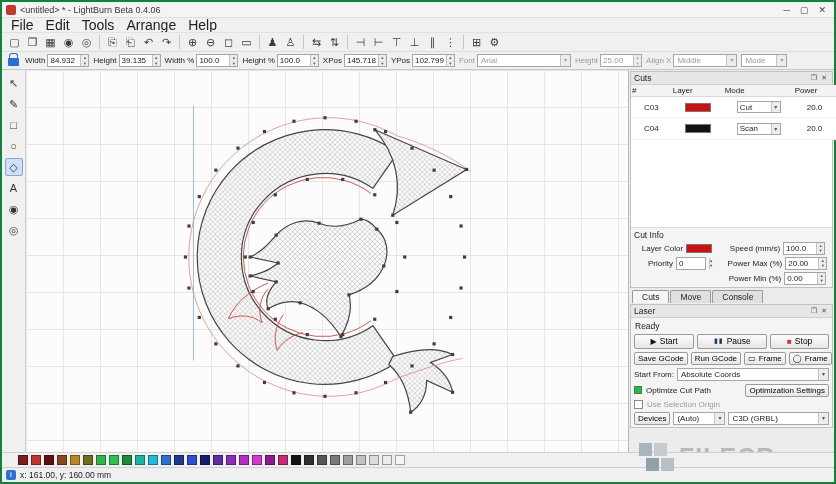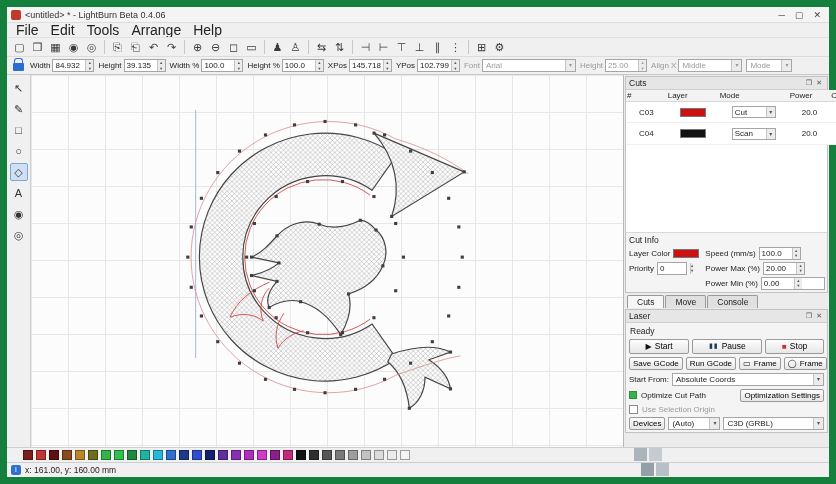--- a/index.html
+++ b/index.html
@@ -1,18 +1,18 @@
 <!DOCTYPE html>
 <html><head>
 <meta charset="utf-8">
 <style>
   *{box-sizing:border-box;margin:0;padding:0}
   html,body{width:836px;height:484px;overflow:hidden}
   body{font-family:"Liberation Sans",sans-serif;background:#d8d8d8;color:#222}
-  .window{width:836px;height:484px;border:7px solid #15803d;background:#f0f0f0;display:flex;flex-direction:column}
+  .window{width:836px;height:484px;border:2px solid #15803d;background:#f0f0f0;display:flex;flex-direction:column}
   
   .titlebar{height:16px;background:#f4f4f4;border-bottom:1px solid #ddd;display:flex;align-items:center;padding:0 4px;gap:4px;flex:0 0 16px}
   .app-icon{width:10px;height:10px;background:#c0392b;border-radius:2px;flex:0 0 10px}
   .titlebar .title{font-size:9px;color:#333;flex:1 1 auto;white-space:nowrap;overflow:hidden}
   .win-btns{display:flex;gap:10px;padding-right:4px}
   .win-btns span{font-size:9px;color:#444;cursor:default;line-height:10px}
   
   .menubar{height:14px;display:flex;align-items:center;padding:0 4px;gap:2px;background:#f0f0f0;flex:0 0 14px}
   .menu-item{font-size:14px;padding:1px 5px;color:#222}
   
@@ -53,21 +53,21 @@
   .mode-combo{display:flex;border:1px solid #a6a6a6;background:#fff;height:12px;align-items:center;width:44px}
   .mode-combo .v{font-size:8px;padding:0 2px;flex:1}
   .mode-combo .arr{font-size:6px;color:#555;background:#ececec;border-left:1px solid #c4c4c4;width:9px;text-align:center;line-height:10px}
   .cb{display:inline-block;width:9px;height:9px;border:1px solid #8a8a8a;background:#fff;font-size:8px;line-height:8px;text-align:center;color:#2a6fd0;vertical-align:middle}
   .cb.checked:before{content:"✓"}
   .cb.green{background:#35b24a;border-color:#2c8f3c;color:#fff}
   .cuts-empty{background:#fff;height:88px;border-bottom:1px solid #d8d8d8}
   .cutinfo{padding:2px 3px}
   .cutinfo .ci-title{font-size:8.5px;margin-bottom:2px}
   .ci-grid{display:grid;grid-template-columns:1fr 1.2fr;gap:2px 6px}
-  .ci-row{display:flex;align-items:center;justify-content:flex-start;gap:3px}
+  .ci-row{display:flex;align-items:center;justify-content:center;gap:3px}
   .ci-row label{font-size:8px;white-space:nowrap}
   .panel-tabs{display:flex;gap:1px;padding:0 3px;margin-top:1px}
   .tab{border:1px solid #9a9a9a;border-bottom:none;background:#e0e0e0;padding:1px 9px;font-size:8.5px;border-radius:2px 2px 0 0}
   .tab.active{background:#f6f6f6}
   .laser-body{padding:2px 3px;display:flex;flex-direction:column;gap:3px}
   .btn{border:1px solid #9a9a9a;background:linear-gradient(#fdfdfd,#e6e6e6);font-size:8px;padding:1px 3px;border-radius:2px;display:flex;align-items:center;justify-content:center;gap:3px;white-space:nowrap}
   .row{display:flex;gap:3px;align-items:center}
   .row .grow{flex:1 1 auto}
   .big{height:15px;font-size:8.5px}
   .icon-play{color:#111;font-size:8px}
@@ -430,21 +430,21 @@
                   <span class="v">20.00</span>
                   <span class="sp">
                     <i>▴</i>
                     <i>▾</i>
                   </span>
                 </span>
             </div>
             <div></div>
             <div class="ci-row">
               <label>Power Min (%)</label>
-              <span class="num" style="width:64px">
+              <span class="num" style="width:42px">
                   <span class="v">0.00</span>
                   <span class="sp">
                     <i>▴</i>
                     <i>▾</i>
                   </span>
                 </span>
             </div>
           </div>
         </div>
       </div>

